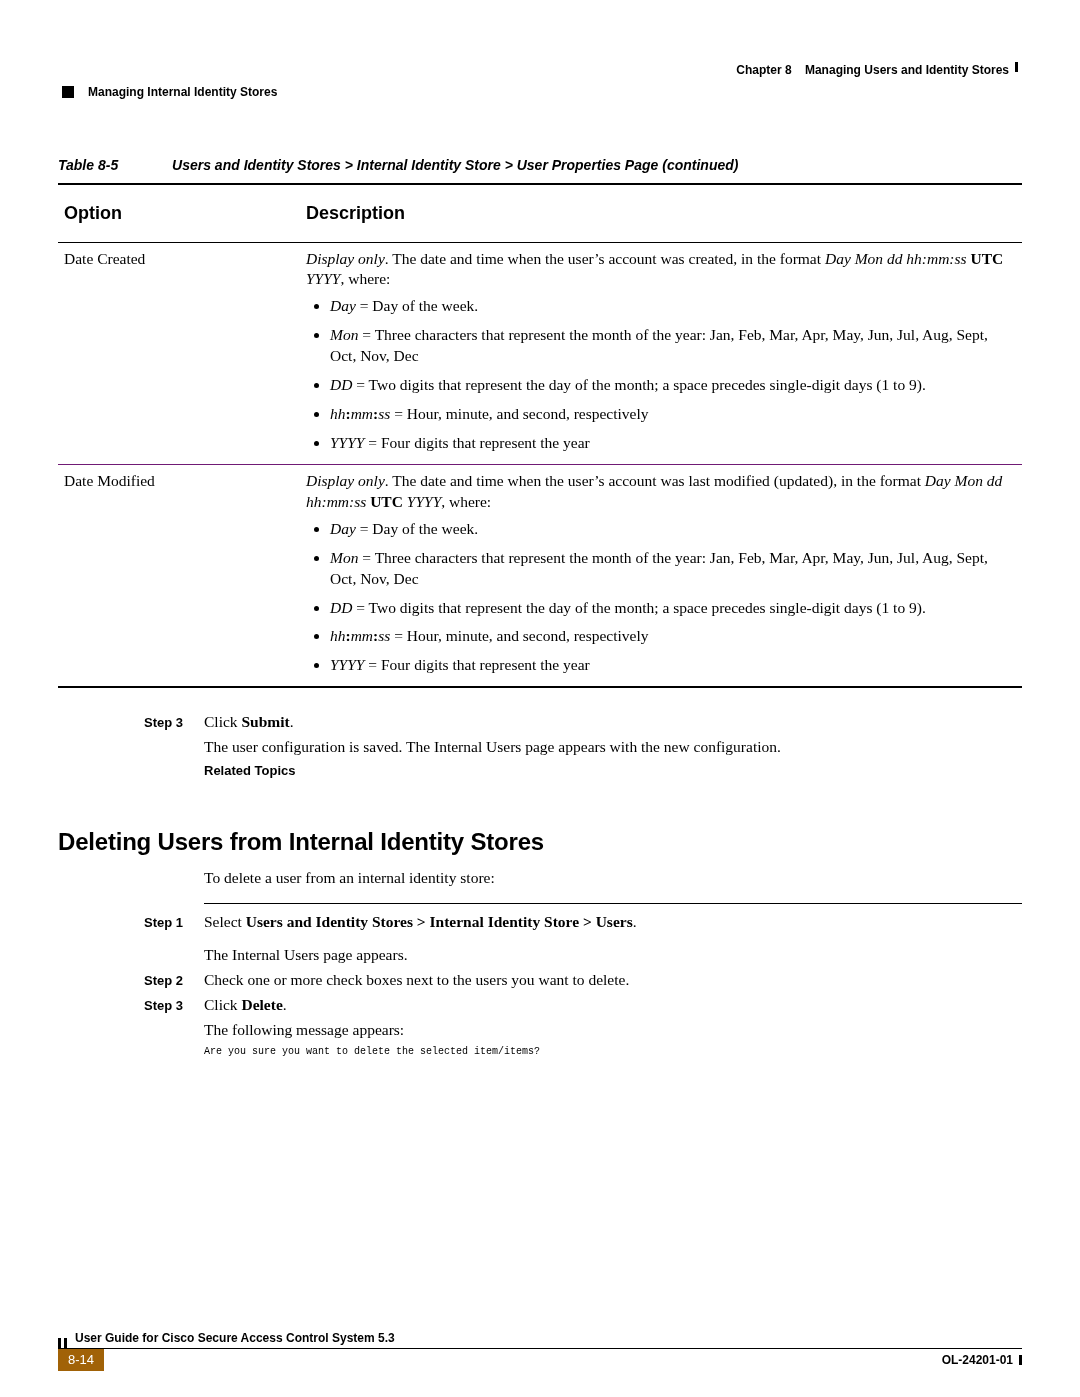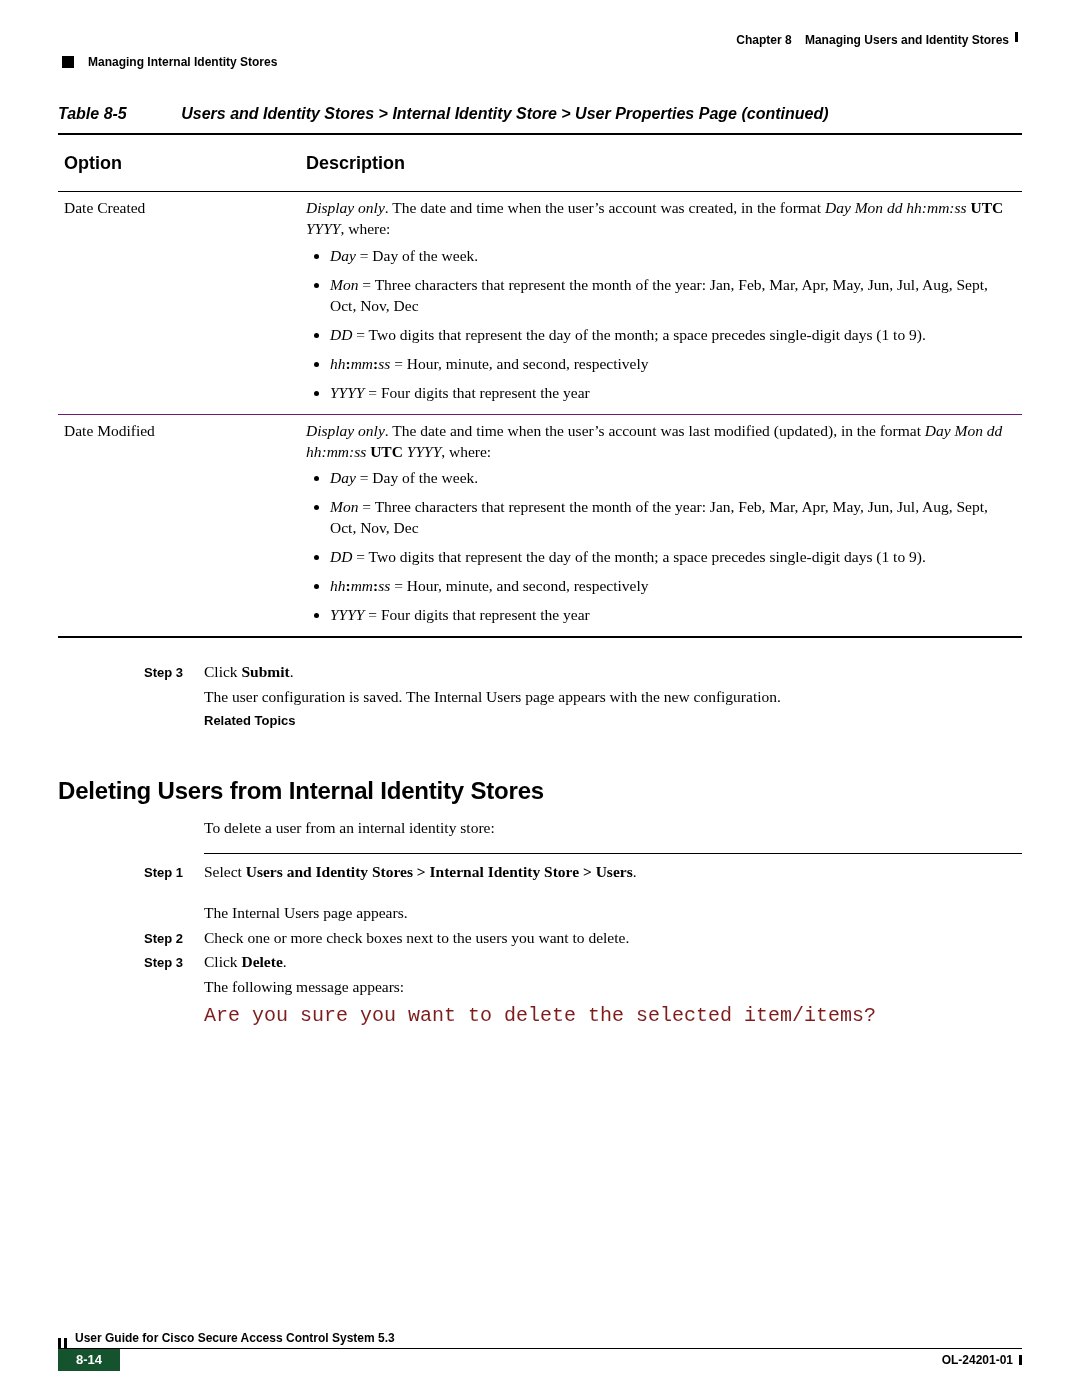--- a/index.html
+++ b/index.html
@@ -34,32 +34,33 @@
   }
   .hdr-right {
     display: flex;
     justify-content: flex-end;
     align-items: flex-start;
     font-family: Arial, Helvetica, sans-serif;
     font-weight: bold;
     font-size: 12px;
     margin-bottom: 6px;
     margin-right: 4px;
+    margin-top: 30px;
   }
   .hdr-right .rule {
     width: 3px;
     height: 10px;
     background: #000;
     margin-left: 6px;
   }
   .table-caption {
-    margin-top: 33px;
+    margin-top: 56px;
     margin-bottom: 8px;
     font-family: Arial, Helvetica, sans-serif;
-    font-size: 16px;
+    font-size: 14px;
   }
   .table-caption .tlabel { font-weight: bold; font-style: italic; padding-right: 50px; }
   .table-caption .ttitle { font-weight: bold; font-style: italic; }
   table.prop {
     border-collapse: collapse;
     width: 100%;
     font-size: 15.5px;
   }
   table.prop th {
     text-align: left;
@@ -115,48 +116,48 @@
     font-family: Arial, Helvetica, sans-serif;
     font-weight: bold;
     font-size: 24px;
     margin: 46px 0 10px 0;
     letter-spacing: -0.2px;
   }
   .intro { margin-left: 146px; margin-bottom: 14px; }
   .rule-line { border: 0; border-top: 1px solid #000; margin: 6px 0 8px 146px; }
   .mono {
     font-family: "Courier New", Courier, monospace;
-    font-size: 20px;
-    color: #7f1d1d;
+    font-size: 10px;
+    color: #000000;
   }
   .footer {
     position: absolute;
     left: 58px;
     right: 58px;
     bottom: 26px;
   }
   .footer .ftitle {
     font-family: Arial, Helvetica, sans-serif;
     font-weight: bold;
     font-size: 12px;
     padding-left: 72px;
     padding-bottom: 2px;
   }
   .footer .fline {
     display: flex;
     align-items: center;
     border-top: 1px solid #000;
   }
   .footer .pagebox {
-    background: #14532d;
+    background: #a16207;
     color: #fff;
     font-family: Arial, Helvetica, sans-serif;
-    font-weight: bold;
+    font-weight: normal;
     font-size: 13px;
-    padding: 2px 18px;
+    padding: 2px 10px;
   }
   .footer .docnum {
     margin-left: auto;
     font-family: Arial, Helvetica, sans-serif;
     font-weight: bold;
     font-size: 12px;
     text-align: center;
   }
   .footer .smallrule { width:3px; height:10px; background:#000; margin-left:6px; }
 </style>
@@ -230,21 +231,21 @@
 
   <div class="related-h">Related Topics</div>
 
   <h2 class="section">Deleting Users from Internal Identity Stores</h2>
   <div class="intro">To delete a user from an internal identity store:</div>
   <hr class="rule-line">
 
   <div id="steps2" style="padding-left:86px;">
       <div class="step-row">
         <div class="step-label">Step 1</div>
-        <div class="step-body">Select <span class="b">Users and Identity Stores &gt; Internal Identity Store &gt; Users</span>.<div style="margin-top:20px;">The Internal Users page appears.</div></div>
+        <div class="step-body">Select <span class="b">Users and Identity Stores &gt; Internal Identity Store &gt; Users</span>.<div style="margin-top:12px;">The Internal Users page appears.</div></div>
       </div>
       <div class="step-row">
         <div class="step-label">Step 2</div>
         <div class="step-body">Check one or more check boxes next to the users you want to delete.</div>
       </div>
       <div class="step-row">
         <div class="step-label">Step 3</div>
         <div class="step-body">Click <span class="b">Delete</span>.<div style="margin-top:4px;">The following message appears:</div></div>
       </div>
       <div class="step-row">

